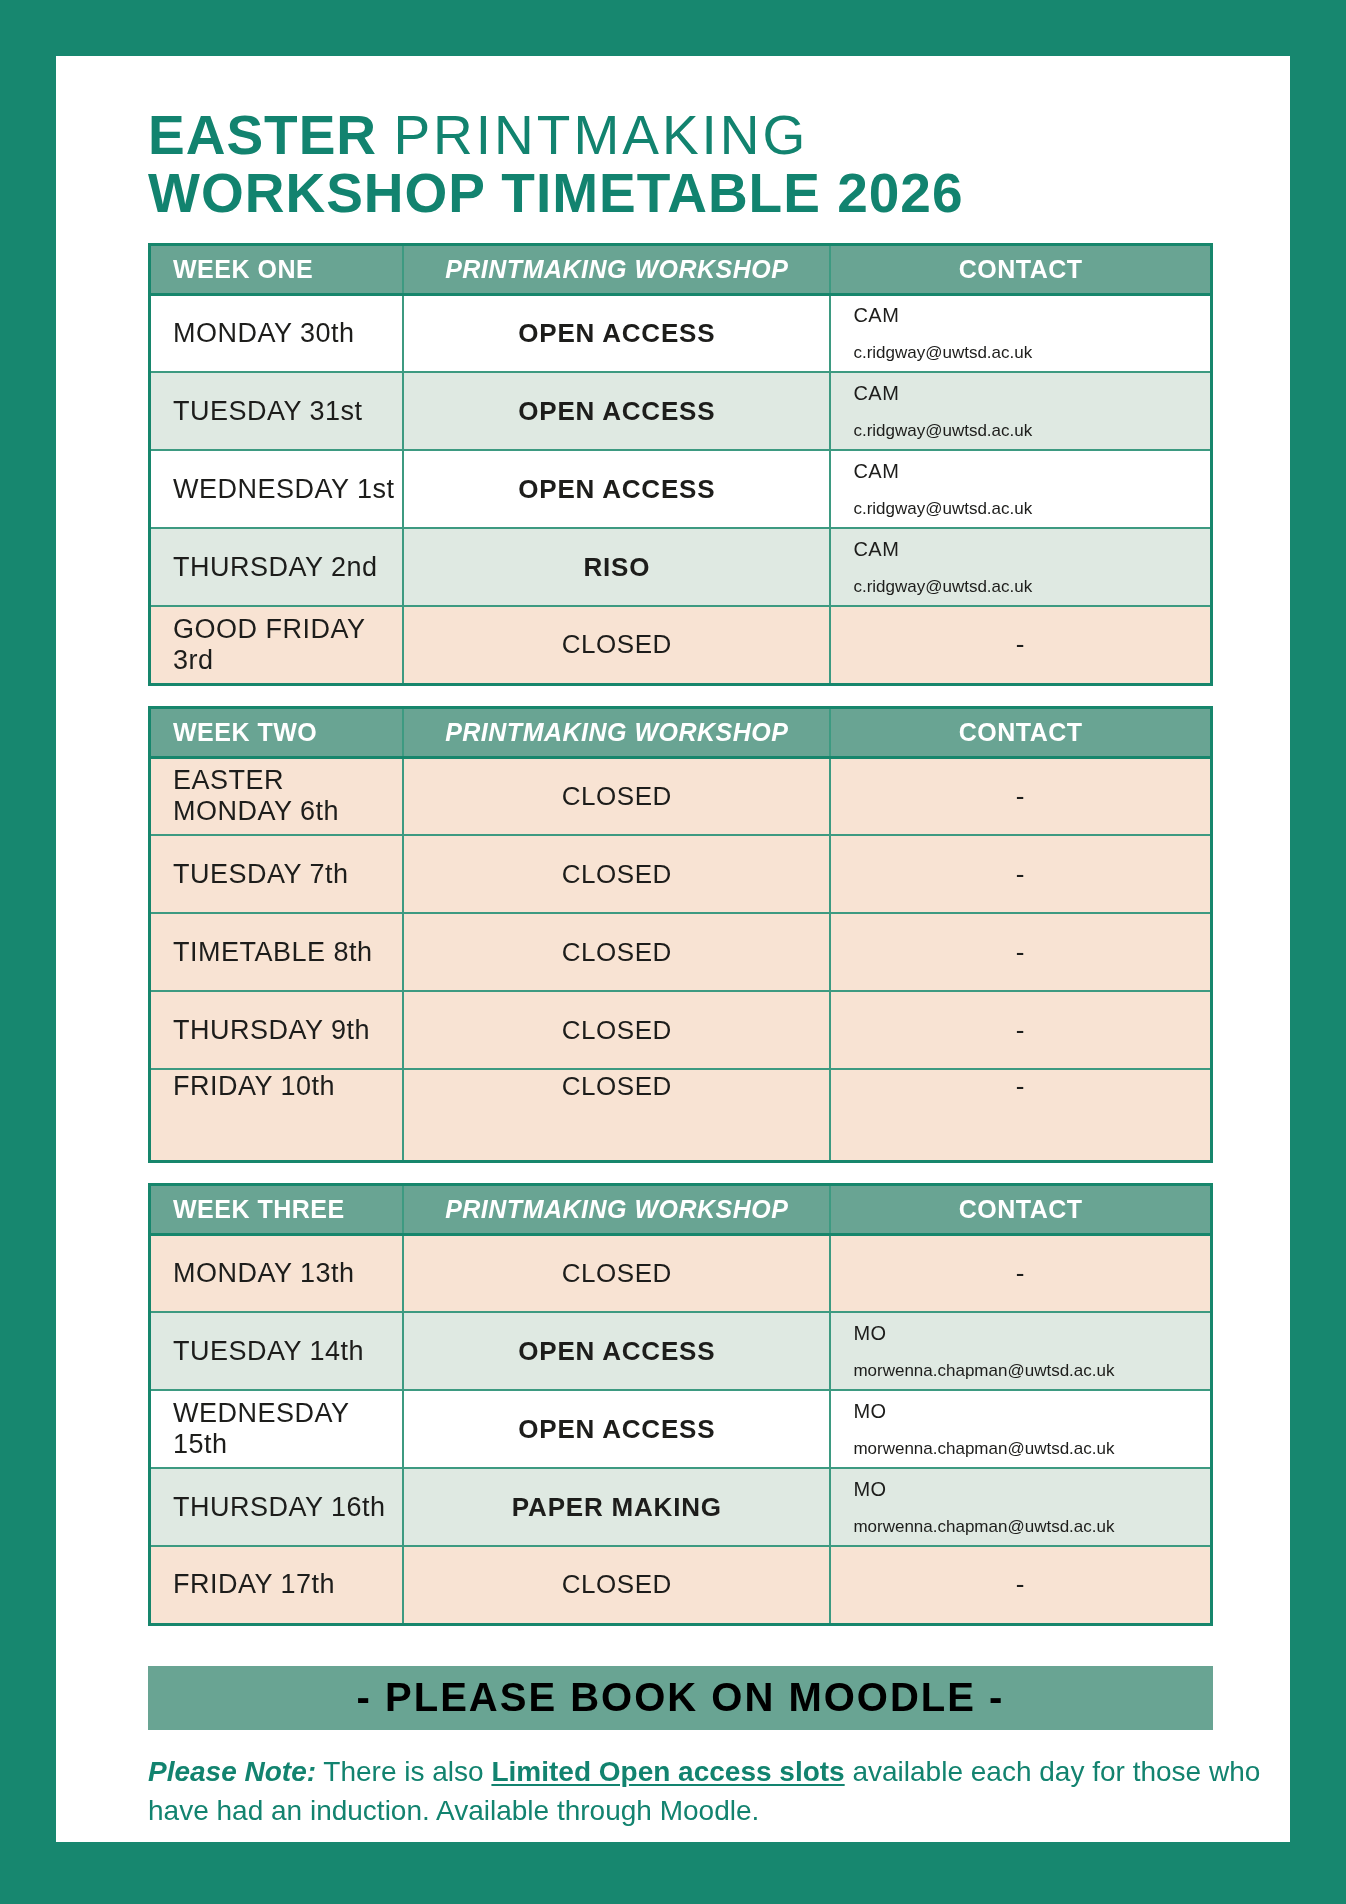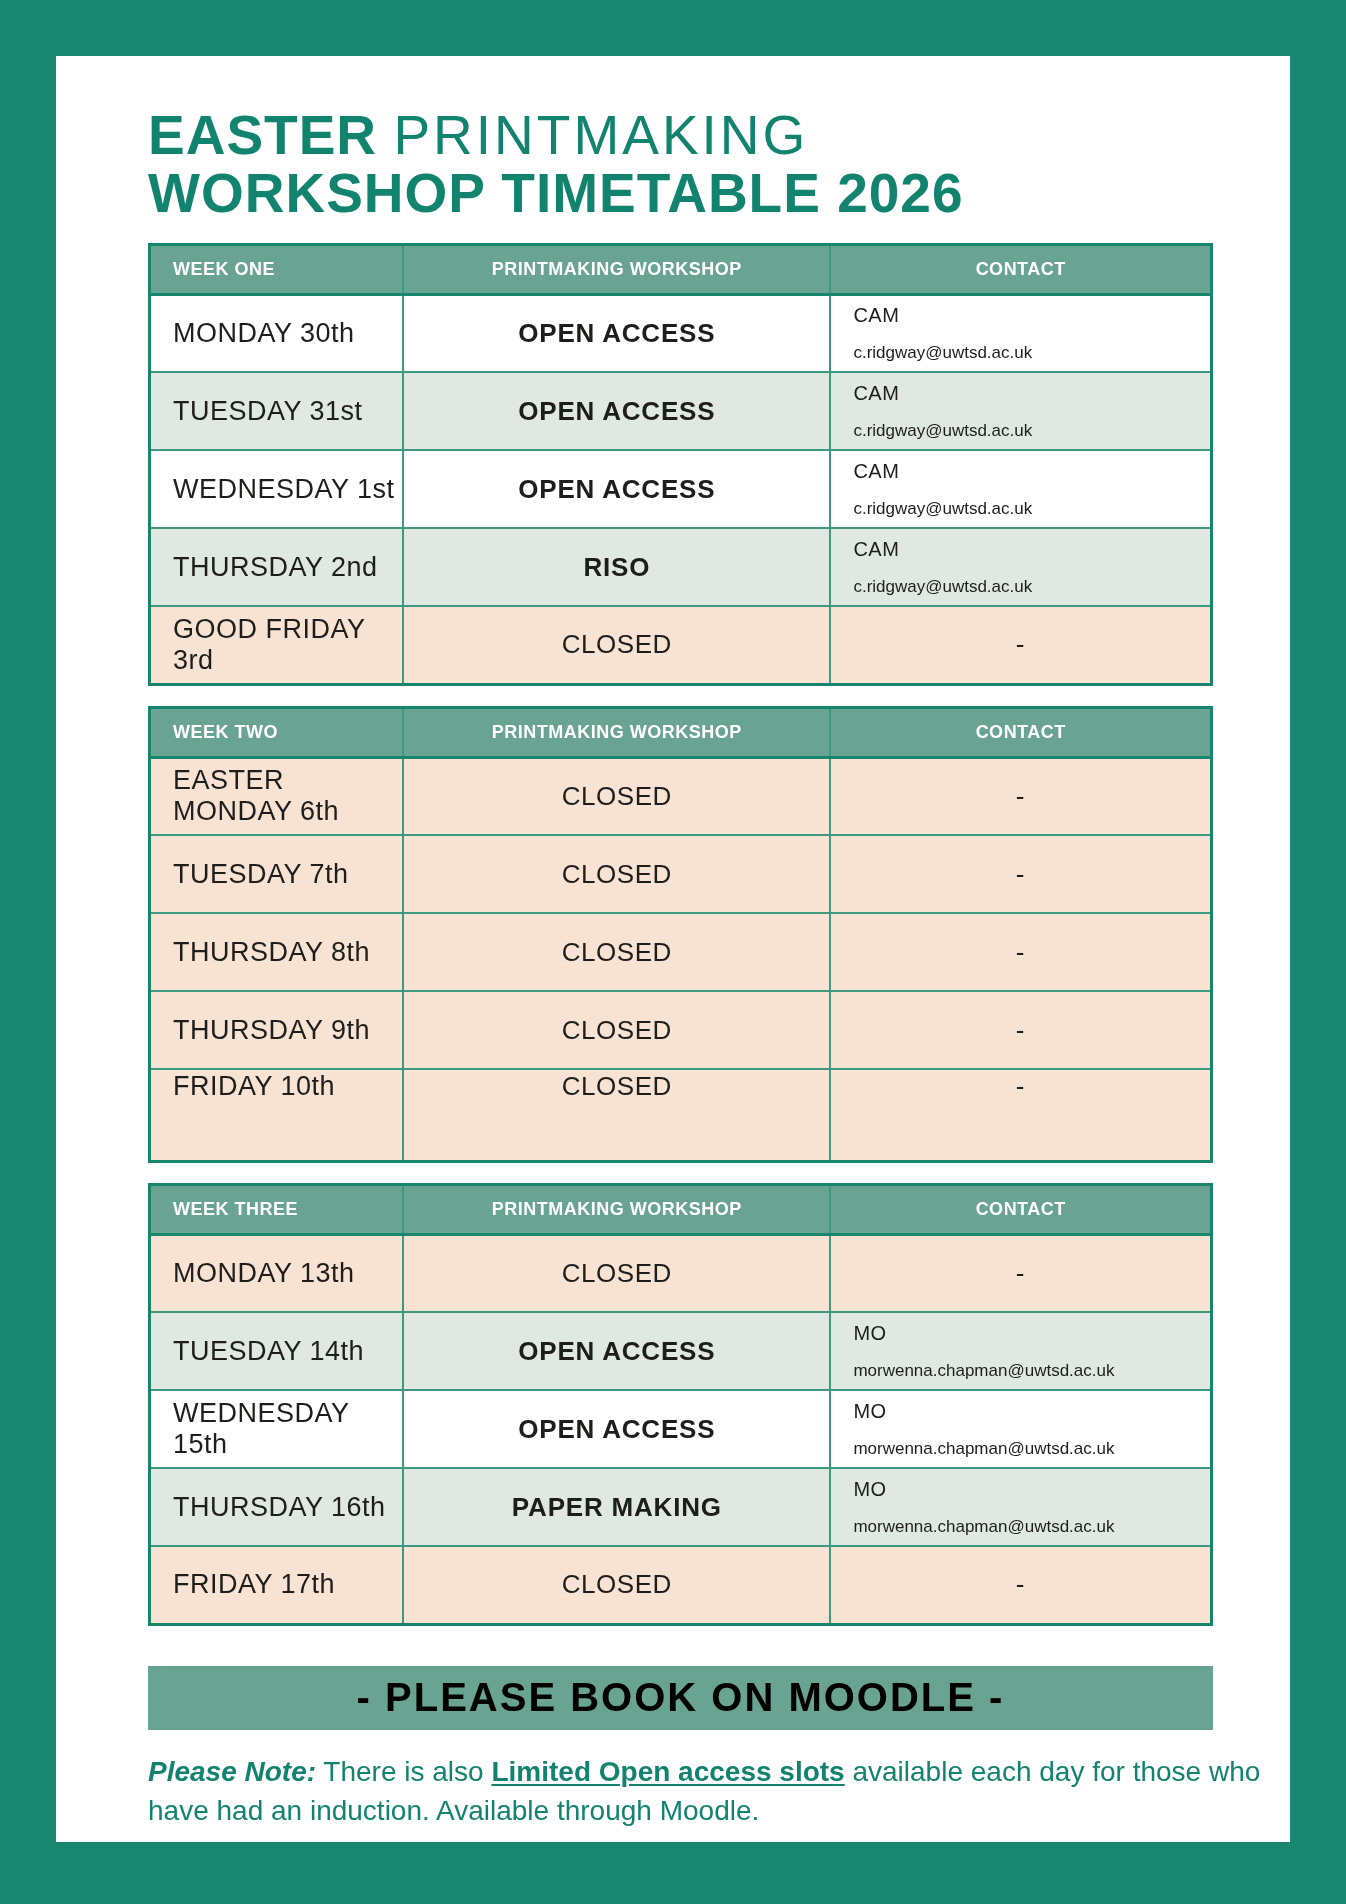--- a/index.html
+++ b/index.html
@@ -47,28 +47,28 @@
     table-layout:fixed;
     margin-bottom:20px;
     border:3px solid var(--border);
   }
   .week-table th,.week-table td{
     border:2px solid var(--line);
   }
   .week-table thead th{
     background:var(--header-bg);
     color:#fff;
-    font-size:18px;
+    font-size:25px;
     font-weight:700;
     letter-spacing:.5px;
     height:50px;
     border-bottom:3px solid var(--border);
   }
   .th-week{text-align:left;padding-left:22px;width:253px;}
-  .th-ws{width:426px;text-align:center;}
+  .th-ws{width:426px;text-align:center;font-style:italic;}
   .th-ct{width:380px;text-align:center;}
 
   .week-table td{height:78px;vertical-align:middle;color:var(--text);}
   tr.tone-white td{background:var(--row-white);}
   tr.tone-green td{background:var(--row-green);}
   tr.tone-peach td{background:var(--row-peach);}
   tr.tall td{height:92px;vertical-align:top;}
 
   .day-cell{text-align:left;padding-left:22px;font-size:27px;letter-spacing:.5px;}
   .ws-cell{text-align:center;font-size:26px;letter-spacing:.5px;}
@@ -179,21 +179,21 @@
     <td class="ct-cell ct-dash">-</td>
   </tr>
 
   <tr class="row tone-peach">
     <td class="day-cell">TUESDAY 7th</td>
     <td class="ws-cell">CLOSED</td>
     <td class="ct-cell ct-dash">-</td>
   </tr>
 
   <tr class="row tone-peach">
-    <td class="day-cell">THURSDAY 8th</td>
+    <td class="day-cell">TIMETABLE 8th</td>
     <td class="ws-cell">CLOSED</td>
     <td class="ct-cell ct-dash">-</td>
   </tr>
 
   <tr class="row tone-peach">
     <td class="day-cell">THURSDAY 9th</td>
     <td class="ws-cell">CLOSED</td>
     <td class="ct-cell ct-dash">-</td>
   </tr>
 

